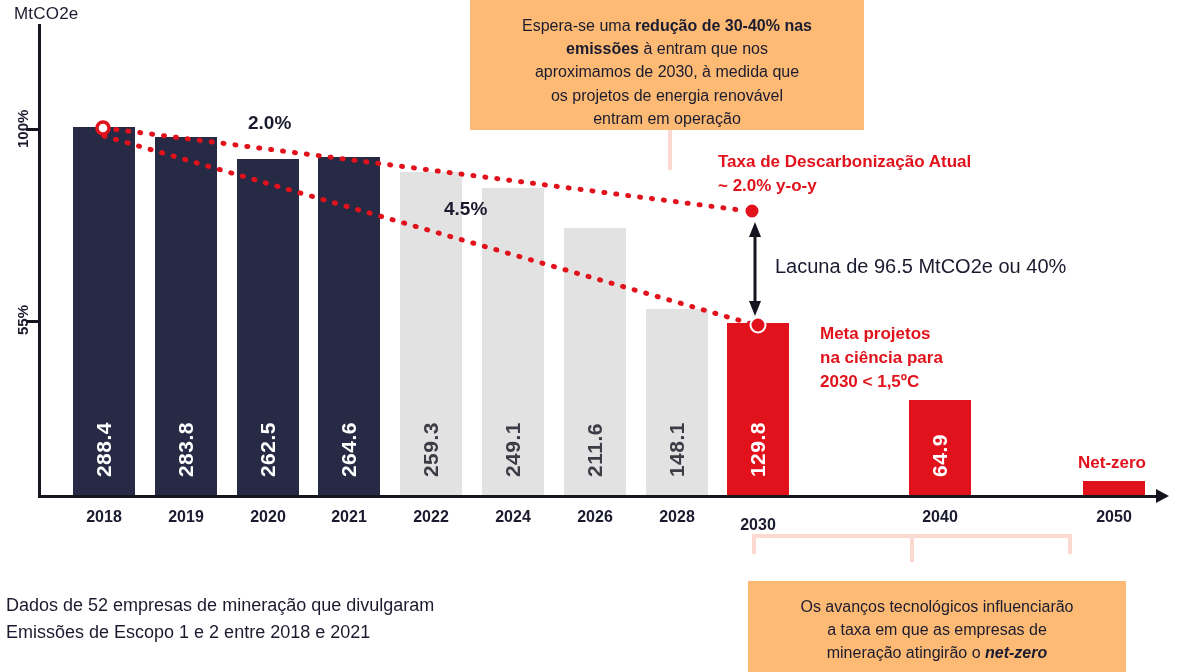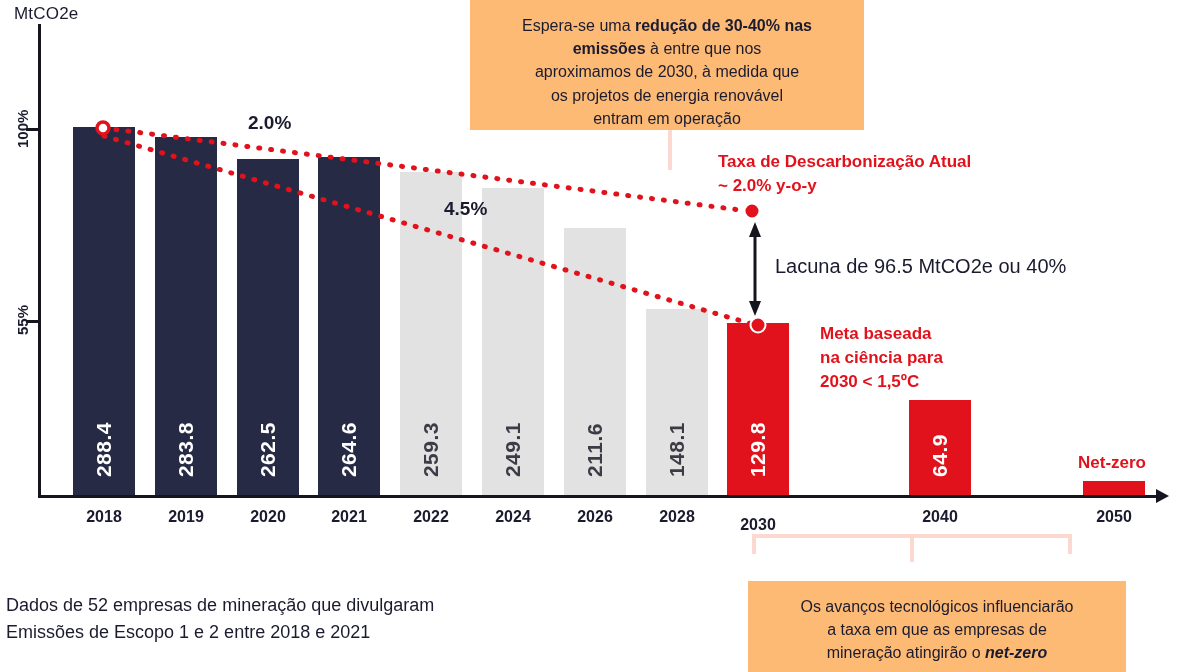--- a/index.html
+++ b/index.html
@@ -256,36 +256,36 @@
 
   <div class="pct-label" style="left:248px; top:112px;">2.0%</div>
   <div class="pct-label" style="left:444px; top:198px;">4.5%</div>
 
   <div class="leader" style="left:668px; top:128px; width:4px; height:42px;"></div>
   <div class="callout" style="left:470px; top:0px; width:394px; height:130px;">
     <div>
       <span>Espera-se uma </span><b>redução de 30-40% nas</b>
     </div>
     <div>
-      <b>emissões</b><span> à entre que nos</span>
+      <b>emissões</b><span> à entram que nos</span>
     </div>
     <div>aproximamos de 2030, à medida que</div>
     <div>os projetos de energia renovável</div>
     <div>entram em operação</div>
   </div>
 
   <div class="red-note" style="left:718px; top:150px;">
     <div>Taxa de Descarbonização Atual</div>
     <div>~ 2.0% y-o-y</div>
   </div>
 
   <div class="dark-note" style="left:775px; top:255px;">Lacuna de 96.5 MtCO2e ou 40%</div>
 
   <div class="red-note" style="left:820px; top:322px;">
-    <div>Meta baseada</div>
+    <div>Meta projetos</div>
     <div>na ciência para</div>
     <div>2030 &lt; 1,5ºC</div>
   </div>
 
   <div class="netzero-note" style="left:1078px; top:453px;">Net-zero</div>
 
   <div class="leader" style="left:752px; top:534px; width:320px; height:4px;"></div>
   <div class="leader" style="left:752px; top:534px; width:4px; height:20px;"></div>
   <div class="leader" style="left:910px; top:534px; width:4px; height:28px;"></div>
   <div class="leader" style="left:1068px; top:534px; width:4px; height:20px;"></div>

